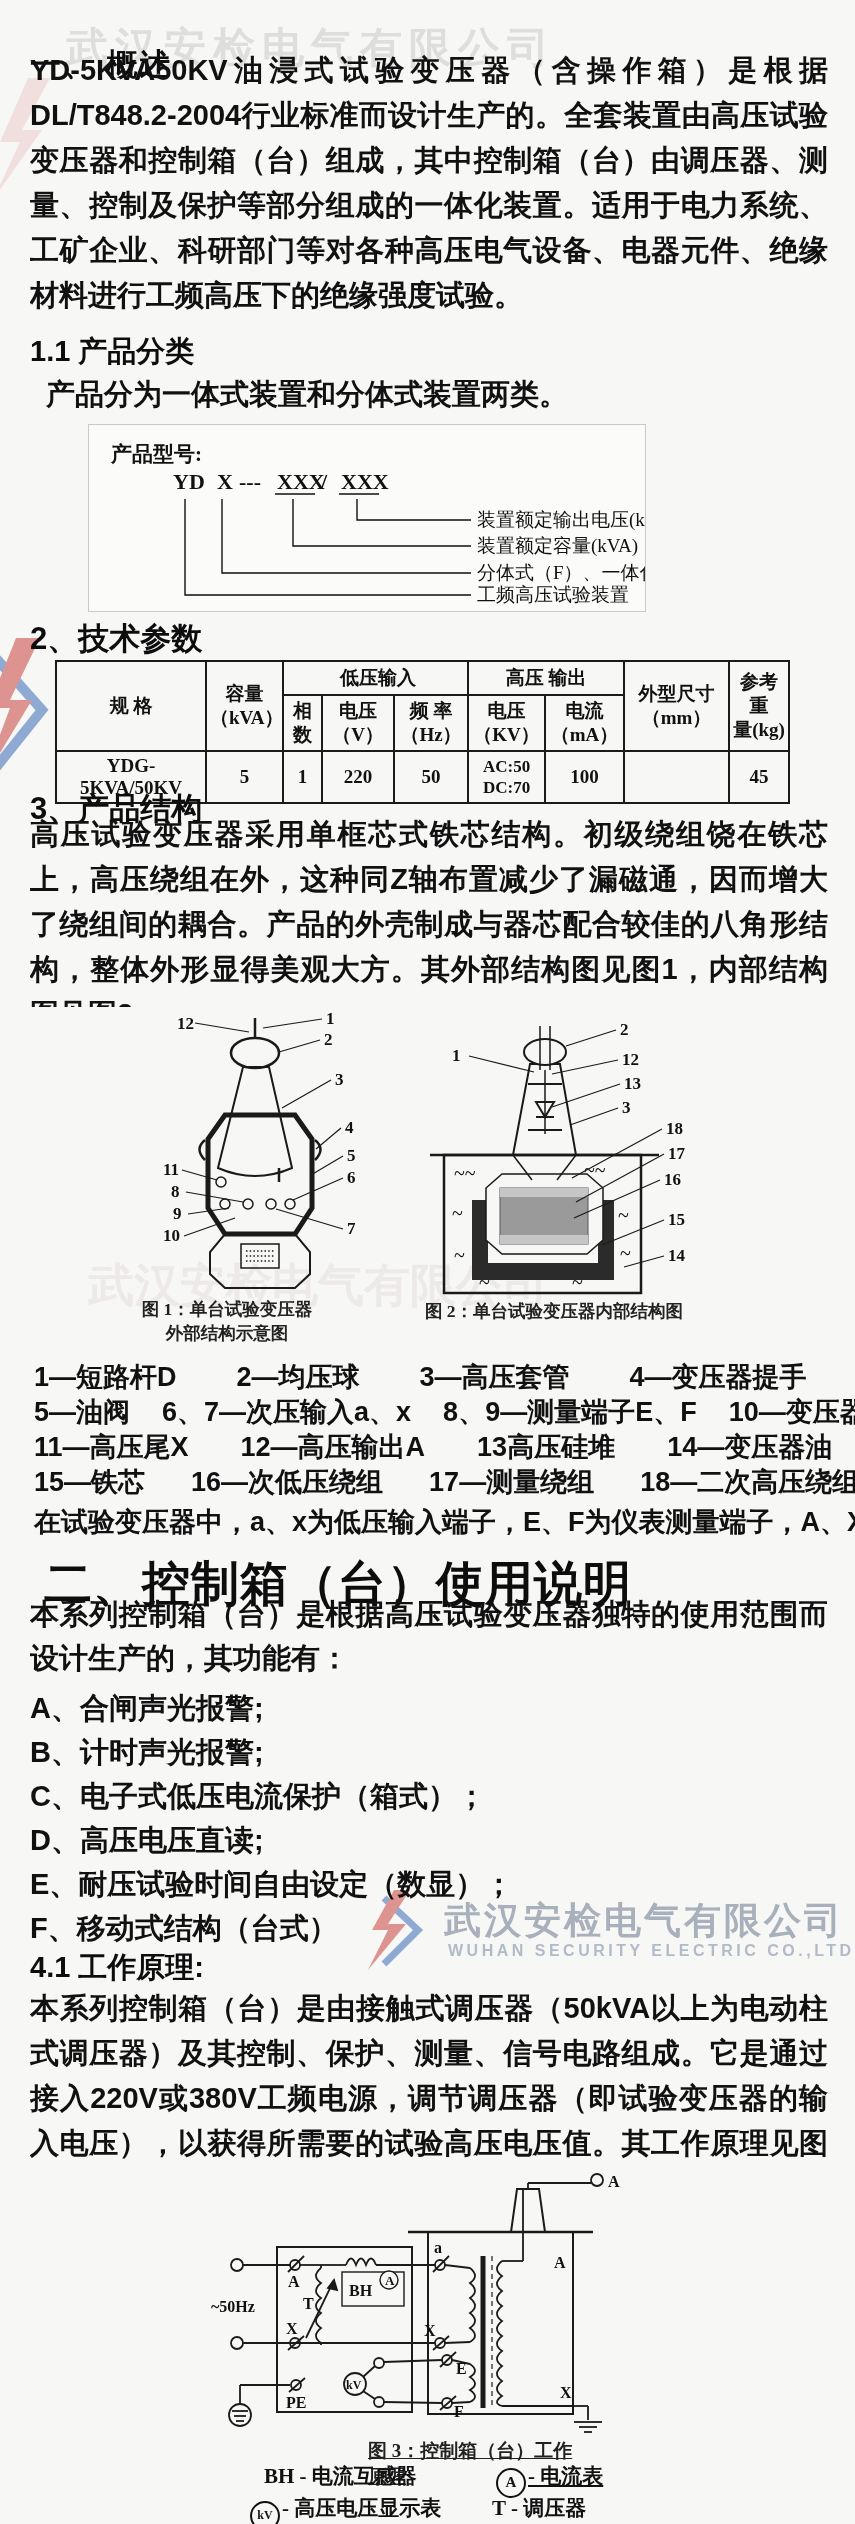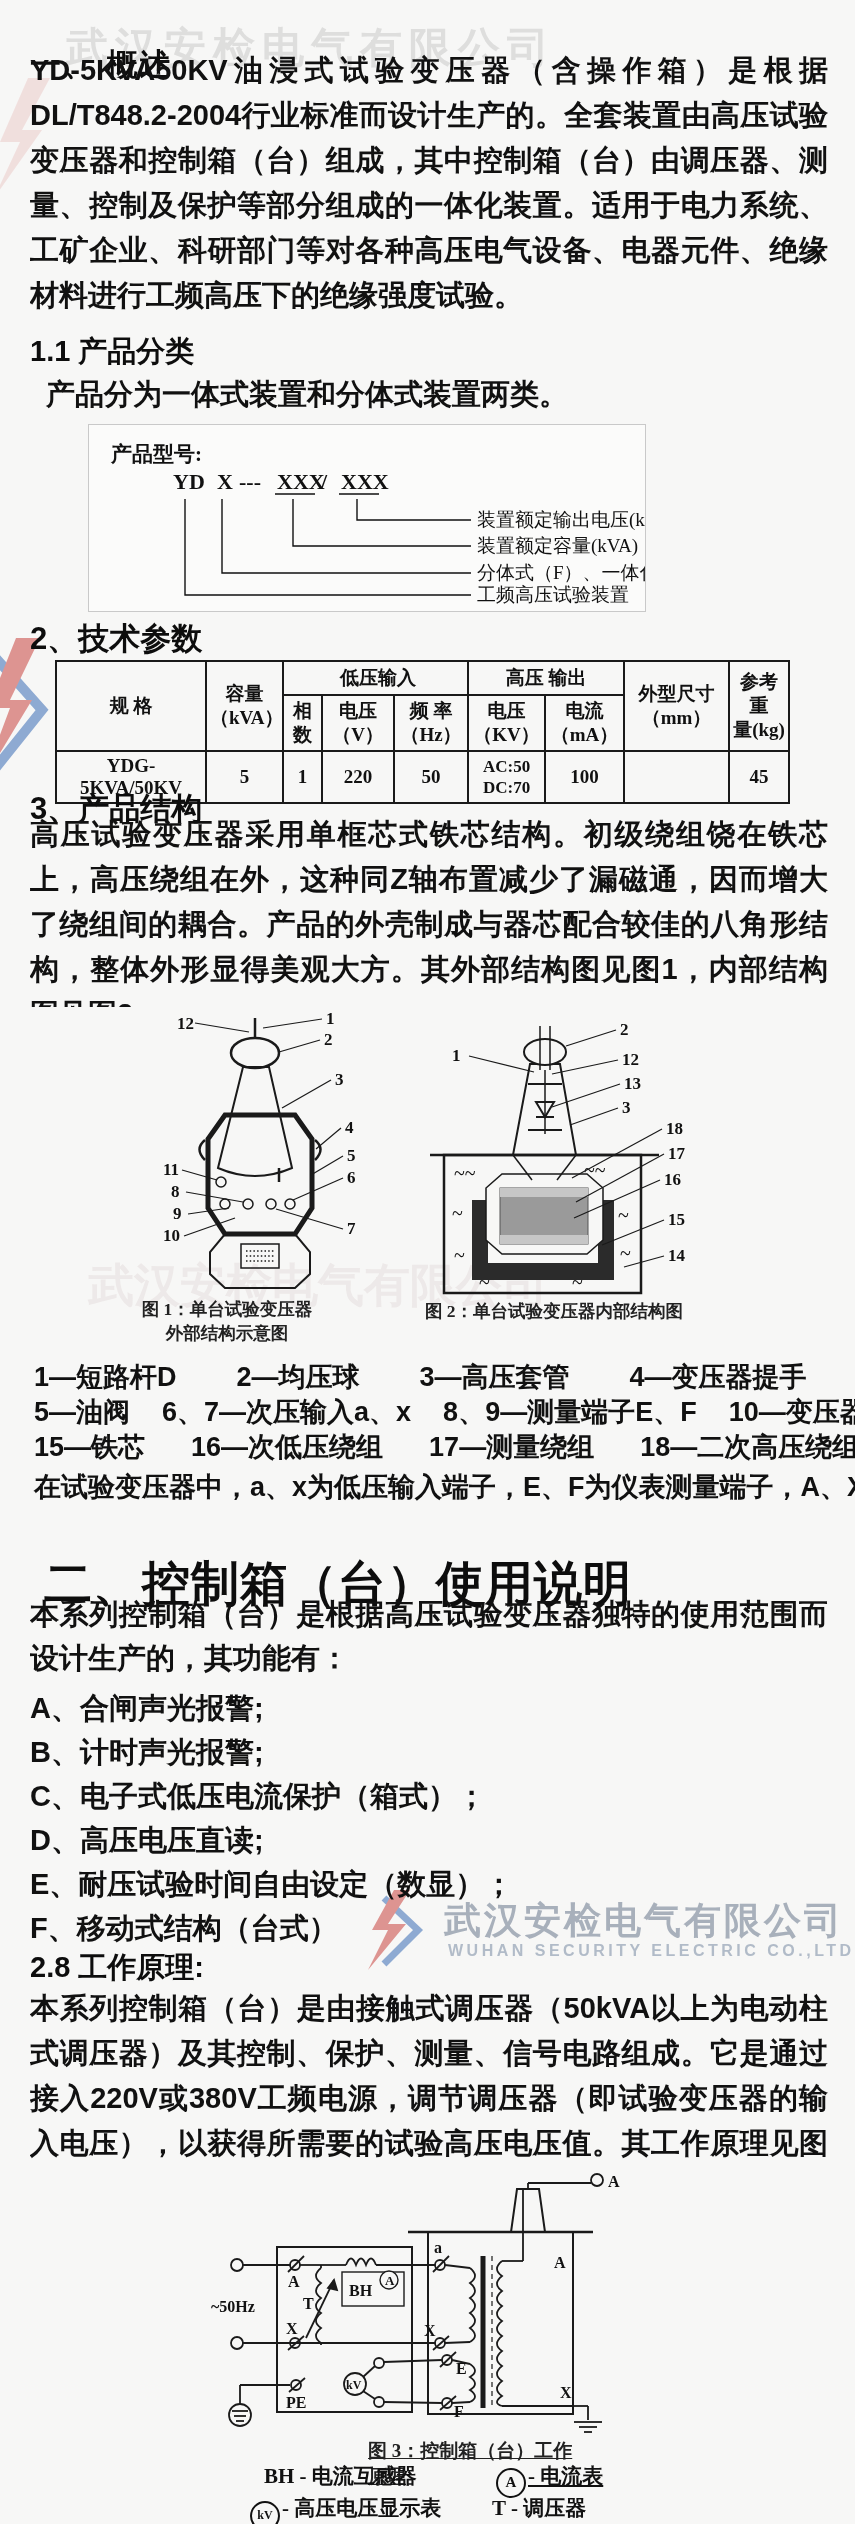--- a/index.html
+++ b/index.html
@@ -251,37 +251,40 @@
   </svg>
   <div class="abs caption" style="left:424px;top:1299px;width:260px;">图 2：单台试验变压器内部结构图</div>
 
   <div class="abs" style="left:34px;top:1360px;width:800px;">
     <div class="lg-line g60">
       <span>1—短路杆D</span><span>2—均压球</span><span>3—高压套管</span><span>4—变压器提手</span>
     </div>
     <div class="lg-line g34">
       <span>5—油阀</span><span>6、7—次压输入a、x</span><span>8、9—测量端子E、F</span><span>10—变压器外壳接地端</span>
     </div>
+    <div class="lg-line g56">
+      <span>11—高压尾X</span><span>12—高压输出A</span><span>13高压硅堆</span><span>14—变压器油</span>
+    </div>
     <div class="lg-line g48">
       <span>15—铁芯</span><span>16—次低压绕组</span><span>17—测量绕组</span><span>18—二次高压绕组</span>
     </div>
     <div class="lg-line" style="margin-top:5px;">在试验变压器中，a、x为低压输入端子，E、F为仪表测量端子，A、X为高压输出</div>
   </div>
 
   <h2 class="abs h-sec" style="left:44px;top:1552px;">二、控制箱（台）使用说明</h2>
   <p class="abs body-p" style="left:30px;top:1592px;width:798px;height:92px;overflow:hidden;margin:0;line-height:44px;">本系列控制箱（台）是根据高压试验变压器独特的使用范围而设计生产的，其功能有：</p>
   <div class="abs" style="left:30px;top:1688px;width:798px;">
     <div class="feature-line">A、合闸声光报警;</div>
     <div class="feature-line">B、计时声光报警;</div>
     <div class="feature-line">C、电子式低压电流保护（箱式）；</div>
     <div class="feature-line">D、高压电压直读;</div>
     <div class="feature-line">E、耐压试验时间自由设定（数显）；</div>
     <div class="feature-line">F、移动式结构（台式）</div>
   </div>
-  <h3 class="abs h-sub" style="left:30px;top:1948px;">2.8 工作原理:</h3>
+  <h3 class="abs h-sub" style="left:30px;top:1948px;">4.1 工作原理:</h3>
   <p class="abs body-p" style="left:30px;top:1986px;width:798px;height:185px;overflow:hidden;margin:0;">本系列控制箱（台）是由接触式调压器（50kVA以上为电动柱式调压器）及其控制、保护、测量、信号电路组成。它是通过接入220V或380V工频电源，调节调压器（即试验变压器的输入电压），以获得所需要的试验高压电压值。其工作原理见图3：</p>
 
   <svg class="abs" style="left:118px;top:2156px;" width="565" height="282" viewBox="0 0 565 282">
     <g stroke="#1a1a1a" fill="none" stroke-width="1.8">
 
       <circle cx="119" cy="109" r="6"></circle>
       <circle cx="119" cy="187" r="6"></circle>
       <line x1="125" y1="109" x2="172" y2="109"></line>
       <line x1="125" y1="187" x2="317" y2="187"></line>
 

